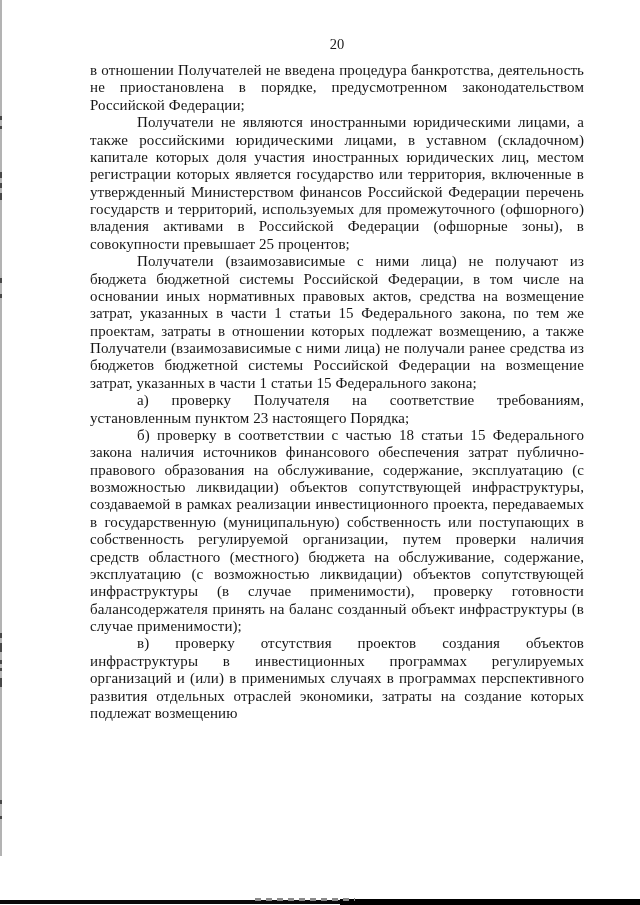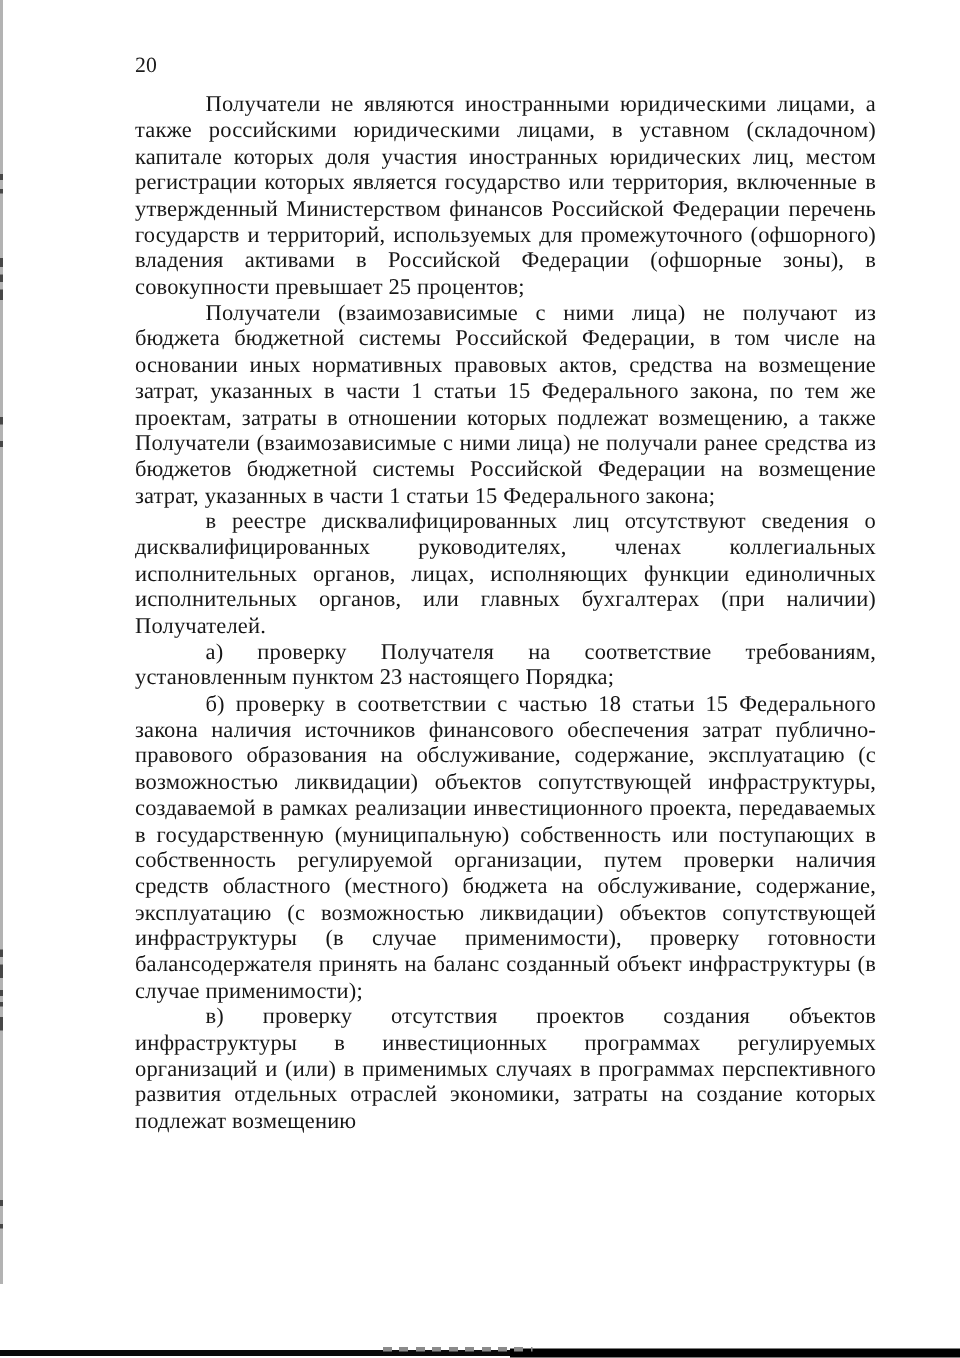--- a/index.html
+++ b/index.html
@@ -17,21 +17,21 @@
   .page {
     position: absolute;
     inset: 0;
     background: #ffffff;
   }
   .page-number {
     position: absolute;
     top: 36px;
     left: 90px;
     width: 494px;
-    text-align: left;
+    text-align: center;
     font-size: 14.5px;
     color: #1c1c1c;
   }
   .text-block {
     position: absolute;
     top: 62px;
     left: 90px;
     width: 494px;
     font-size: 15px;
     line-height: 17.38px;
@@ -118,23 +118,23 @@
     <i class="edge-dash" style="top:668px;height:3px;"></i>
     <i class="edge-dash" style="top:678px;height:9px;"></i>
     <i class="edge-dash" style="top:800px;height:4px;"></i>
     <i class="edge-dash" style="top:816px;height:3px;"></i>
   </div>
 
   <div class="page-number">20</div>
 
   <div class="text-block">
 
+  <p class="para">в отношении Получателей не введена процедура банкротства, деятельность не приостановлена в порядке, предусмотренном законодательством Российской Федерации;</p>
       <p class="para indent">Получатели не являются иностранными юридическими лицами, а также российскими юридическими лицами, в уставном (складочном) капитале которых доля участия иностранных юридических лиц, местом регистрации которых является государство или территория, включенные в утвержденный Министерством финансов Российской Федерации перечень государств и территорий, используемых для промежуточного (офшорного) владения активами в Российской Федерации (офшорные зоны), в совокупности превышает 25 процентов;</p>
       <p class="para indent">Получатели (взаимозависимые с ними лица) не получают из бюджета бюджетной системы Российской Федерации, в том числе на основании иных нормативных правовых актов, средства на возмещение затрат, указанных в части 1 статьи 15 Федерального закона, по тем же проектам, затраты в отношении которых подлежат возмещению, а также Получатели (взаимозависимые с ними лица) не получали ранее средства из бюджетов бюджетной системы Российской Федерации на возмещение затрат, указанных в части 1 статьи 15 Федерального закона;</p>
-      <p class="para indent">в реестре дисквалифицированных лиц отсутствуют сведения о дисквалифицированных руководителях, членах коллегиальных исполнительных органов, лицах, исполняющих функции единоличных исполнительных органов, или главных бухгалтерах (при наличии) Получателей.</p>
       <p class="para indent">а) проверку Получателя на соответствие требованиям, установленным пунктом 23 настоящего Порядка;</p>
       <p class="para indent">б) проверку в соответствии с частью 18 статьи 15 Федерального закона наличия источников финансового обеспечения затрат публично-правового образования на обслуживание, содержание, эксплуатацию (с возможностью ликвидации) объектов сопутствующей инфраструктуры, создаваемой в рамках реализации инвестиционного проекта, передаваемых в государственную (муниципальную) собственность или поступающих в собственность регулируемой организации, путем проверки наличия средств областного (местного) бюджета на обслуживание, содержание, эксплуатацию (с возможностью ликвидации) объектов сопутствующей инфраструктуры (в случае применимости), проверку готовности балансодержателя принять на баланс созданный объект инфраструктуры (в случае применимости);</p>
       <p class="para indent">в) проверку отсутствия проектов создания объектов инфраструктуры в инвестиционных программах регулируемых организаций и (или) в применимых случаях в программах перспективного развития отдельных отраслей экономики, затраты на создание которых подлежат возмещению</p>
     </div>
 
   <div class="scan-bottom">
     <span class="bar-main"></span>
     <span class="bar-thick"></span>
     <span class="bar-dashes"></span>
   </div>

